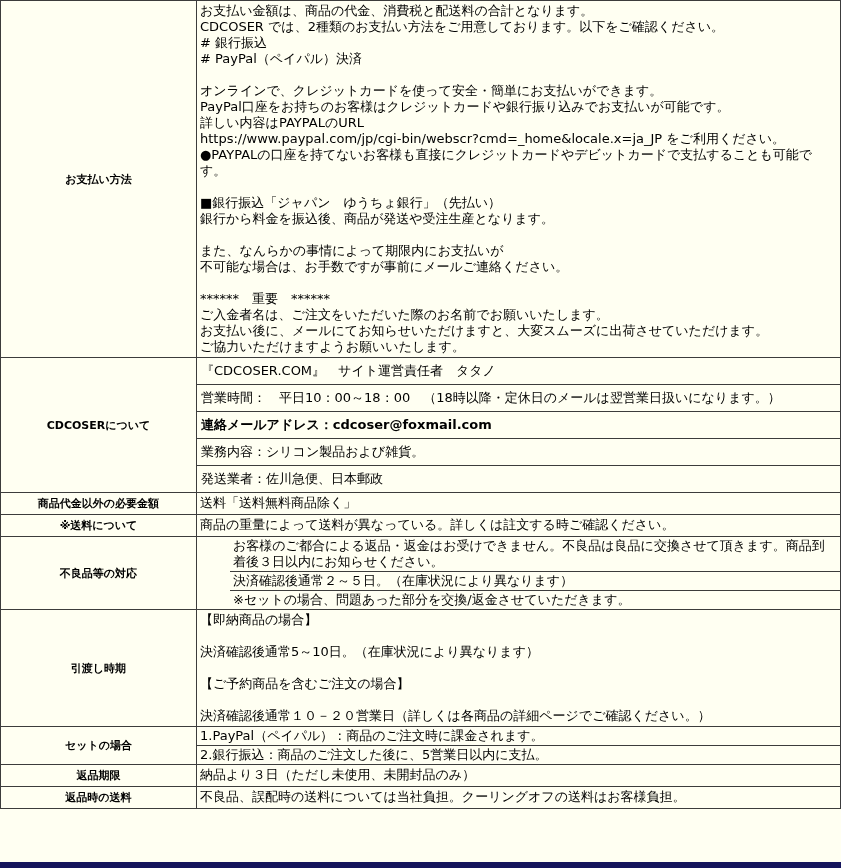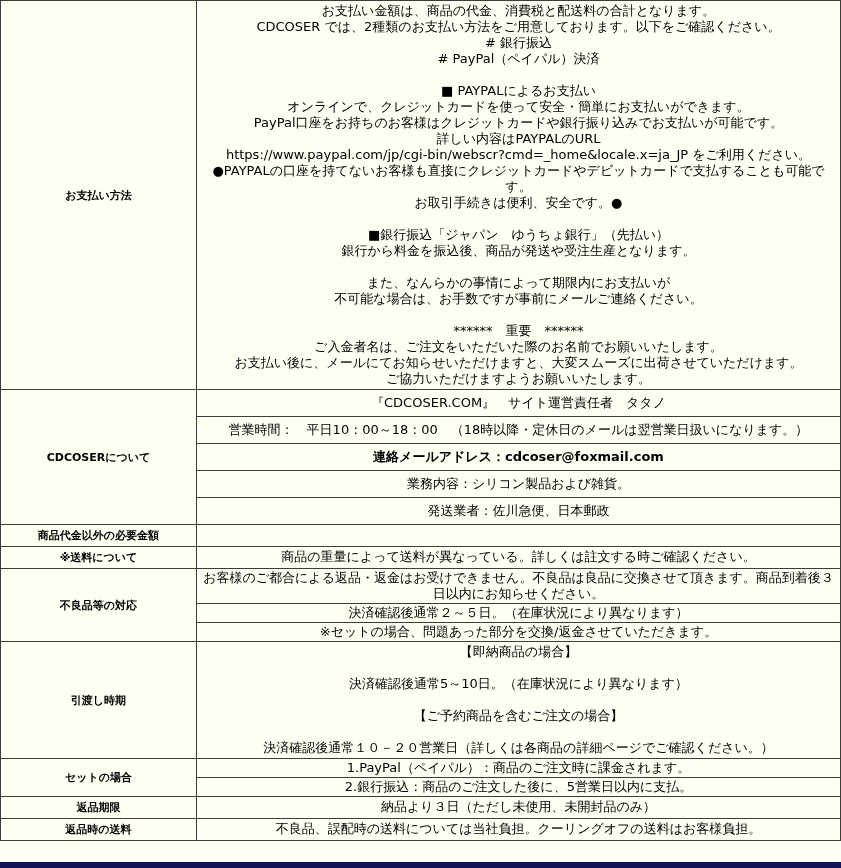--- a/index.html
+++ b/index.html
@@ -55,26 +55,25 @@
     flex: 1;
     padding: 2px 3px;
     border-top: 1px solid var(--bc);
   }
   .subcell:first-child { border-top: none; }
   .line {
     font-size: 13px;
     line-height: 16px;
     min-height: 16px;
     word-break: break-all;
-    text-align: center;
   }
   .bold .line { font-weight: bold; }
   
   .row-about-cdcoser .subcell { padding: 5px 4px; }
-  .row-defective-items .subcell { padding: 1px 3px; }
+  .row-defective-items .subcell { padding: 1px 3px; margin-left: 33px; }
   .row-payment-deadline .subcell { padding: 1px 3px; }
   .row-return-deadline .subcell,
   .row-return-shipping .subcell,
   .row-extra-fees .subcell { padding: 2px 3px; }
   .bottom-bar {
     width: 841px;
     height: 6px;
     background: #15155c;
     margin-top: auto;
   }
@@ -86,27 +85,25 @@
   <div class="shop-table">
       <div class="row row-payment-method">
         <div class="hcell">お支払い方法</div>
         <div class="ccell">
           <div class="subcell">
             <div class="line">お支払い金額は、商品の代金、消費税と配送料の合計となります。</div>
             <div class="line">CDCOSER では、2種類のお支払い方法をご用意しております。以下をご確認ください。</div>
             <div class="line"># 銀行振込</div>
             <div class="line"># PayPal（ペイパル）決済</div>
             <div class="line">&nbsp;</div>
-            <div class="line">■ PAYPALによるお支払い</div>
             <div class="line">オンラインで、クレジットカードを使って安全・簡単にお支払いができます。</div>
             <div class="line">PayPal口座をお持ちのお客様はクレジットカードや銀行振り込みでお支払いが可能です。</div>
             <div class="line">詳しい内容はPAYPALのURL</div>
             <div class="line">https://www.paypal.com/jp/cgi-bin/webscr?cmd=_home&amp;locale.x=ja_JP をご利用ください。</div>
             <div class="line">●PAYPALの口座を持てないお客様も直接にクレジットカードやデビットカードで支払することも可能です。</div>
-            <div class="line">お取引手続きは便利、安全です。●</div>
             <div class="line">&nbsp;</div>
             <div class="line">■銀行振込「ジャパン　ゆうちょ銀行」（先払い）</div>
             <div class="line">銀行から料金を振込後、商品が発送や受注生産となります。</div>
             <div class="line">&nbsp;</div>
             <div class="line">また、なんらかの事情によって期限内にお支払いが</div>
             <div class="line">不可能な場合は、お手数ですが事前にメールご連絡ください。</div>
             <div class="line">&nbsp;</div>
             <div class="line">******　重要　******</div>
             <div class="line">ご入金者名は、ご注文をいただいた際のお名前でお願いいたします。</div>
             <div class="line">お支払い後に、メールにてお知らせいただけますと、大変スムーズに出荷させていただけます。</div>
@@ -129,20 +126,25 @@
           <div class="subcell">
             <div class="line">業務内容：シリコン製品および雑貨。</div>
           </div>
           <div class="subcell">
             <div class="line">発送業者：佐川急便、日本郵政</div>
           </div>
         </div>
       </div>
       <div class="row row-extra-fees">
         <div class="hcell">商品代金以外の必要金額</div>
+        <div class="ccell">
+          <div class="subcell">
+            <div class="line">送料「送料無料商品除く」</div>
+          </div>
+        </div>
       </div>
       <div class="row row-shipping-note">
         <div class="hcell">※送料について</div>
         <div class="ccell">
           <div class="subcell">
             <div class="line">商品の重量によって送料が異なっている。詳しくは註文する時ご確認ください。</div>
           </div>
         </div>
       </div>
       <div class="row row-defective-items">

